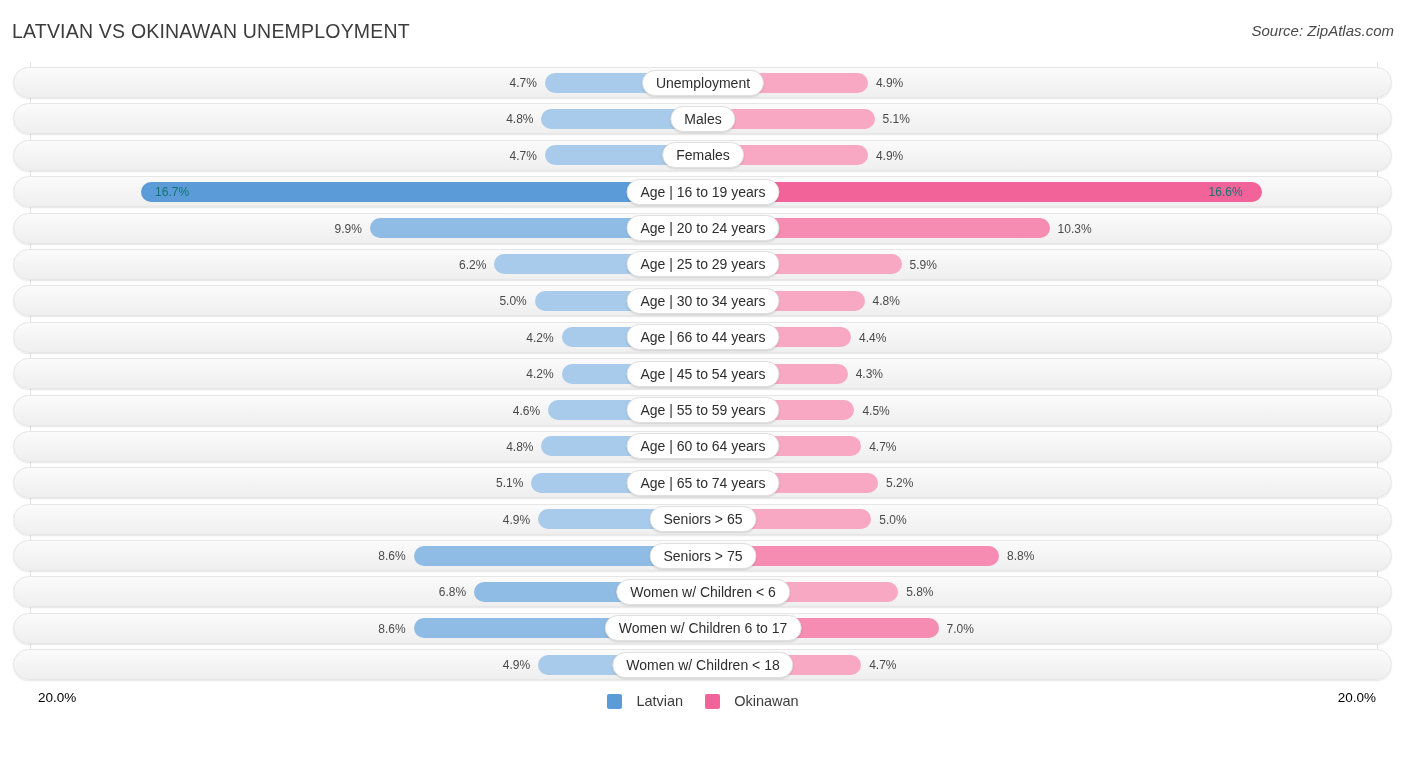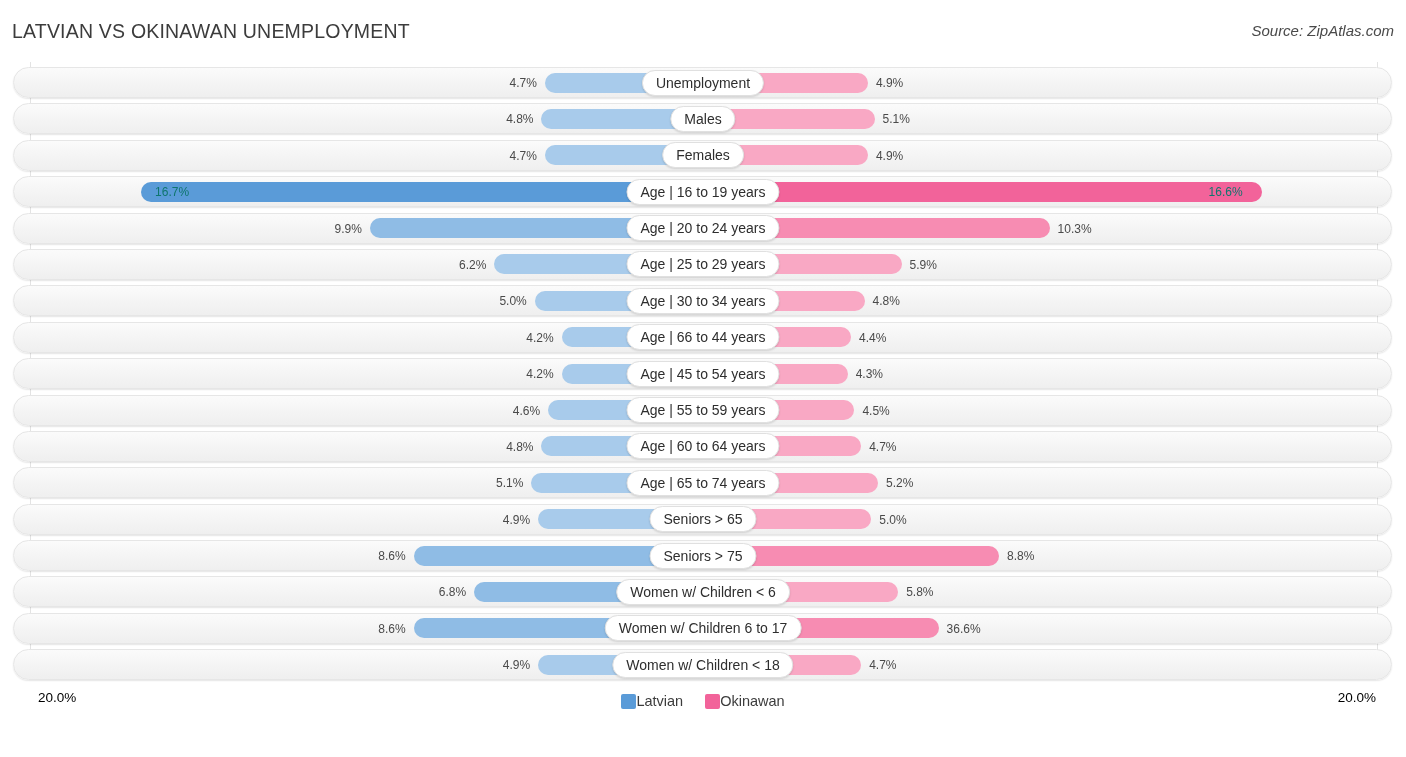--- a/index.html
+++ b/index.html
@@ -90,21 +90,21 @@
     position: absolute; bottom: 12px;
     font-size: 13.5px; color: #000000; white-space: nowrap;
   }
   .axis-left  { left: 38px; }
   .axis-right { right: 30px; }
 
   .legend {
     position: absolute; bottom: 8px; left: 0; width: 1406px;
     display: flex; justify-content: center; align-items: center; gap: 22px;
   }
-  .legend-item { display: flex; align-items: center; gap: 0; margin-top: 24px; }
+  .legend-item { display: flex; align-items: center; gap: 14px; margin-top: 24px; }
   .swatch { width: 15px; height: 15px; border-radius: 2px; }
   .legend-label { font-size: 14.5px; color: #3c3c3c; white-space: nowrap; }
 </style>
 </head>
 <body>
 
 <div id="app">
 
   <div class="chart-title">LATVIAN VS OKINAWAN UNEMPLOYMENT</div>
   <div class="source-note">Source: ZipAtlas.com</div>
@@ -232,21 +232,21 @@
           <div class="bar right" style="width: 195.17px; background: rgb(249, 168, 196);"></div>
           <div class="val left" style="right: 939.82px;">6.8%</div>
           <div class="val right" style="left: 906.17px;">5.8%</div>
           <div class="cap">Women w/ Children &lt; 6</div>
         </div>
         <div class="row">
           <div class="track"></div>
           <div class="bar left" style="width: 289.39px; background: rgb(143, 188, 229);"></div>
           <div class="bar right" style="width: 235.55px; background: rgb(247, 140, 178);"></div>
           <div class="val left" style="right: 1000.39px;">8.6%</div>
-          <div class="val right" style="left: 946.55px;">36.6%</div>
+          <div class="val right" style="left: 946.55px;">7.0%</div>
           <div class="cap">Women w/ Children 6 to 17</div>
         </div>
         <div class="row">
           <div class="track"></div>
           <div class="bar left" style="width: 164.885px; background: rgb(168, 203, 235);"></div>
           <div class="bar right" style="width: 158.155px; background: rgb(249, 168, 196);"></div>
           <div class="val left" style="right: 875.885px;">4.9%</div>
           <div class="val right" style="left: 869.155px;">4.7%</div>
           <div class="cap">Women w/ Children &lt; 18</div>
         </div>

